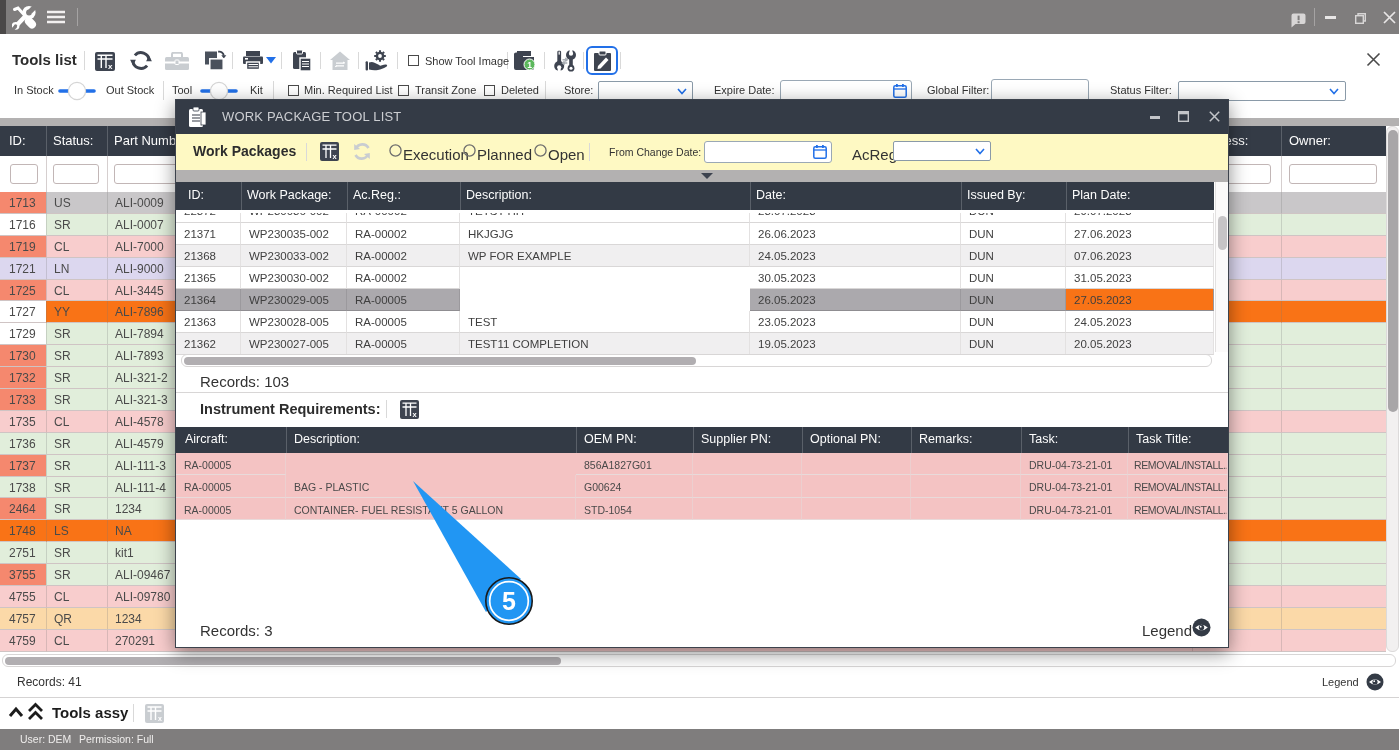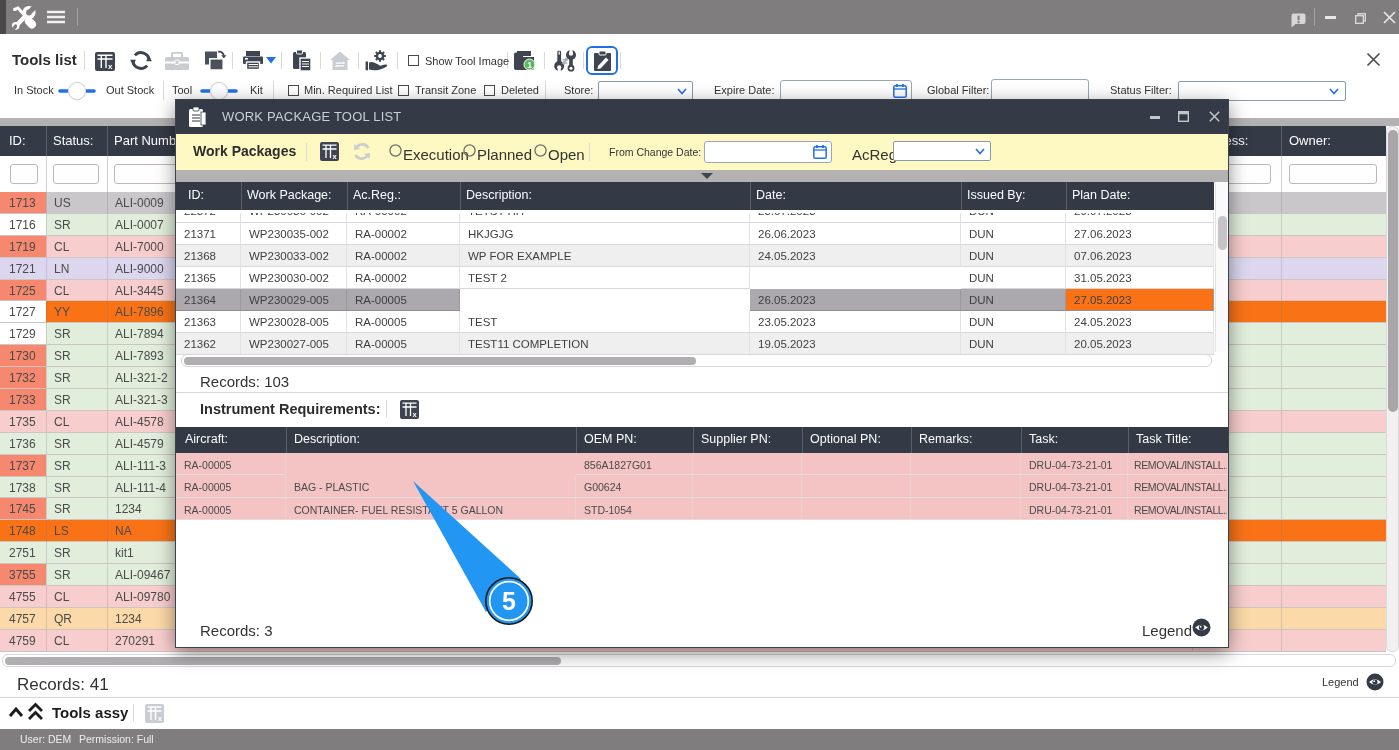--- a/index.html
+++ b/index.html
@@ -43,21 +43,21 @@
 .blue  { background:#f97316; }
 .oran  { background:#fbd9a8; }
 .salm  { background:#f5886e; }
 .white { background:#ffffff; }
 
 #vscroll { left:1386px; top:126px; width:13px; height:526px; background:#f2f0f0; border:1px solid #dcdada; border-radius:6px; }
 #vthumb { position:absolute; left:1px; top:3px; width:10px; height:282px; background:#a8a6a8; border-radius:5px; }
 #hscroll { left:2px; top:654px; width:1394px; height:13px; background:#fff; border:1px solid #d8d6d6; border-radius:6px; }
 #hthumb { position:absolute; left:2px; top:1.5px; width:556px; height:8px; background:#b1aeb1; border-radius:5px; }
 
-#records41 { left:17px; top:675px; font-size:17px; color:#333; }
+#records41 { left:17px; top:675px; font-size:12px; color:#333; }
 #legendmain { left:1322px; top:676px; font-size:11px; color:#333; }
 #botsep { left:0; top:697px; width:1399px; height:1px; background:#d5d3d3; }
 #toolsassy { left:52px; top:704px; font-size:15px; font-weight:bold; color:#1c1c1c; }
 #statusbar { left:0; top:729px; width:1399px; height:21px; background:#7f7d7d; color:#efedec; font-size:10.5px; }
 
 #dialog { left:175px; top:99px; width:1054px; height:549px; background:#fff; border:1px solid #3c424c; box-shadow:0 5px 18px rgba(0,0,0,0.45); }
 #dtitle { position:absolute; left:0; top:0; width:100%; height:34px; background:#343b46; }
 #dtoolbar { position:absolute; left:0; top:34px; width:100%; height:36px; background:#fef9c3; }
 #wptitle { position:absolute; left:17px; top:9px; font-size:14px; font-weight:bold; color:#2d2d2d; }
 #dstrip { position:absolute; left:0; top:70px; width:100%; height:12px; background:#b3b1b1; }
@@ -400,21 +400,21 @@
       <div class="c4 green"></div>
     </div>
     <div class="mrow">
       <div class="c0 green">1738</div>
       <div class="c1 green">SR</div>
       <div class="c2 green">ALI-111-4</div>
       <div class="c3 green"></div>
       <div class="c4 green"></div>
     </div>
     <div class="mrow">
-      <div class="c0 salm">1745</div>
+      <div class="c0 salm">2464</div>
       <div class="c1 green">SR</div>
       <div class="c2 green">1234</div>
       <div class="c3 green"></div>
       <div class="c4 green"></div>
     </div>
     <div class="mrow">
       <div class="c0 blue">1748</div>
       <div class="c1 blue">LS</div>
       <div class="c2 blue">NA</div>
       <div class="c3 blue"></div>
@@ -612,21 +612,21 @@
         <div style="left:171px;width:113px;background:#f0eff0">RA-00002</div>
         <div style="left:284px;width:290px;background:#f0eff0">WP FOR EXAMPLE</div>
         <div style="left:574px;width:211px;background:#f0eff0">24.05.2023</div>
         <div style="left:785px;width:105px;background:#f0eff0">DUN</div>
         <div style="left:890px;width:148px;background:#f0eff0">07.06.2023</div>
       </div>
       <div class="wprow">
         <div style="left:0px;width:65px;background:#ffffff">21365</div>
         <div style="left:65px;width:106px;background:#ffffff">WP230030-002</div>
         <div style="left:171px;width:113px;background:#ffffff">RA-00002</div>
-        <div style="left:284px;width:290px;background:#ffffff">TEST 2</div>
+        <div style="left:574px;width:211px;background:#ffffff">30.05.2023</div>
         <div style="left:785px;width:105px;background:#ffffff">DUN</div>
         <div style="left:890px;width:148px;background:#ffffff">31.05.2023</div>
       </div>
       <div class="wprow wsel">
         <div style="left:0px;width:65px;background:#aba9ad">21364</div>
         <div style="left:65px;width:106px;background:#aba9ad">WP230029-005</div>
         <div style="left:171px;width:113px;background:#aba9ad">RA-00005</div>
         <div style="left:574px;width:211px;background:#aba9ad">26.05.2023</div>
         <div style="left:785px;width:105px;background:#aba9ad">DUN</div>
         <div style="left:890px;width:148px;background:#f97316">27.05.2023</div>

